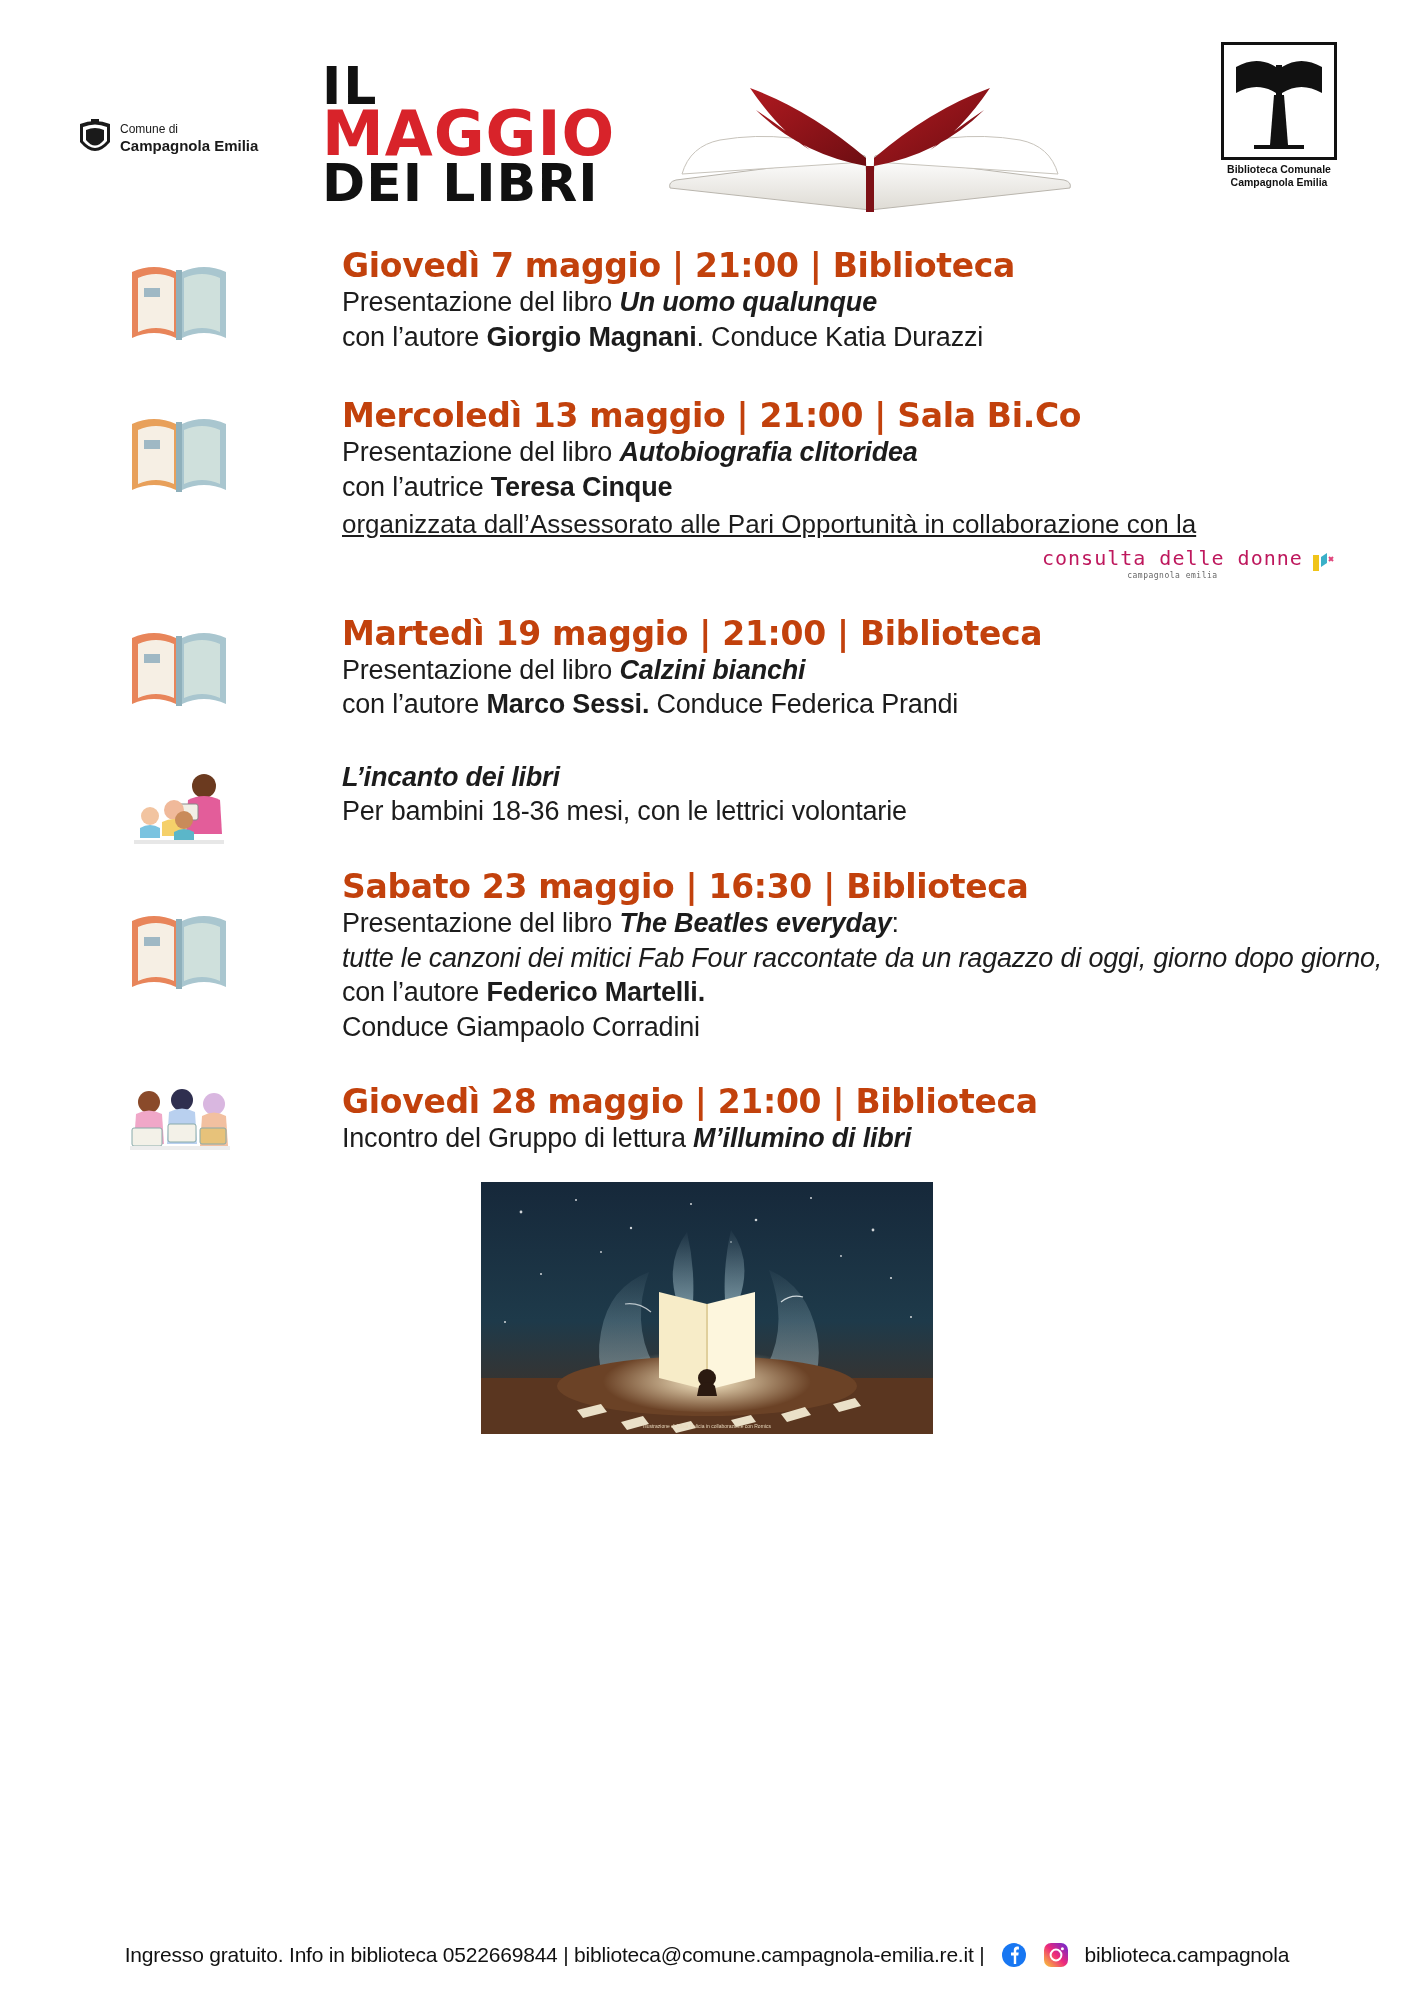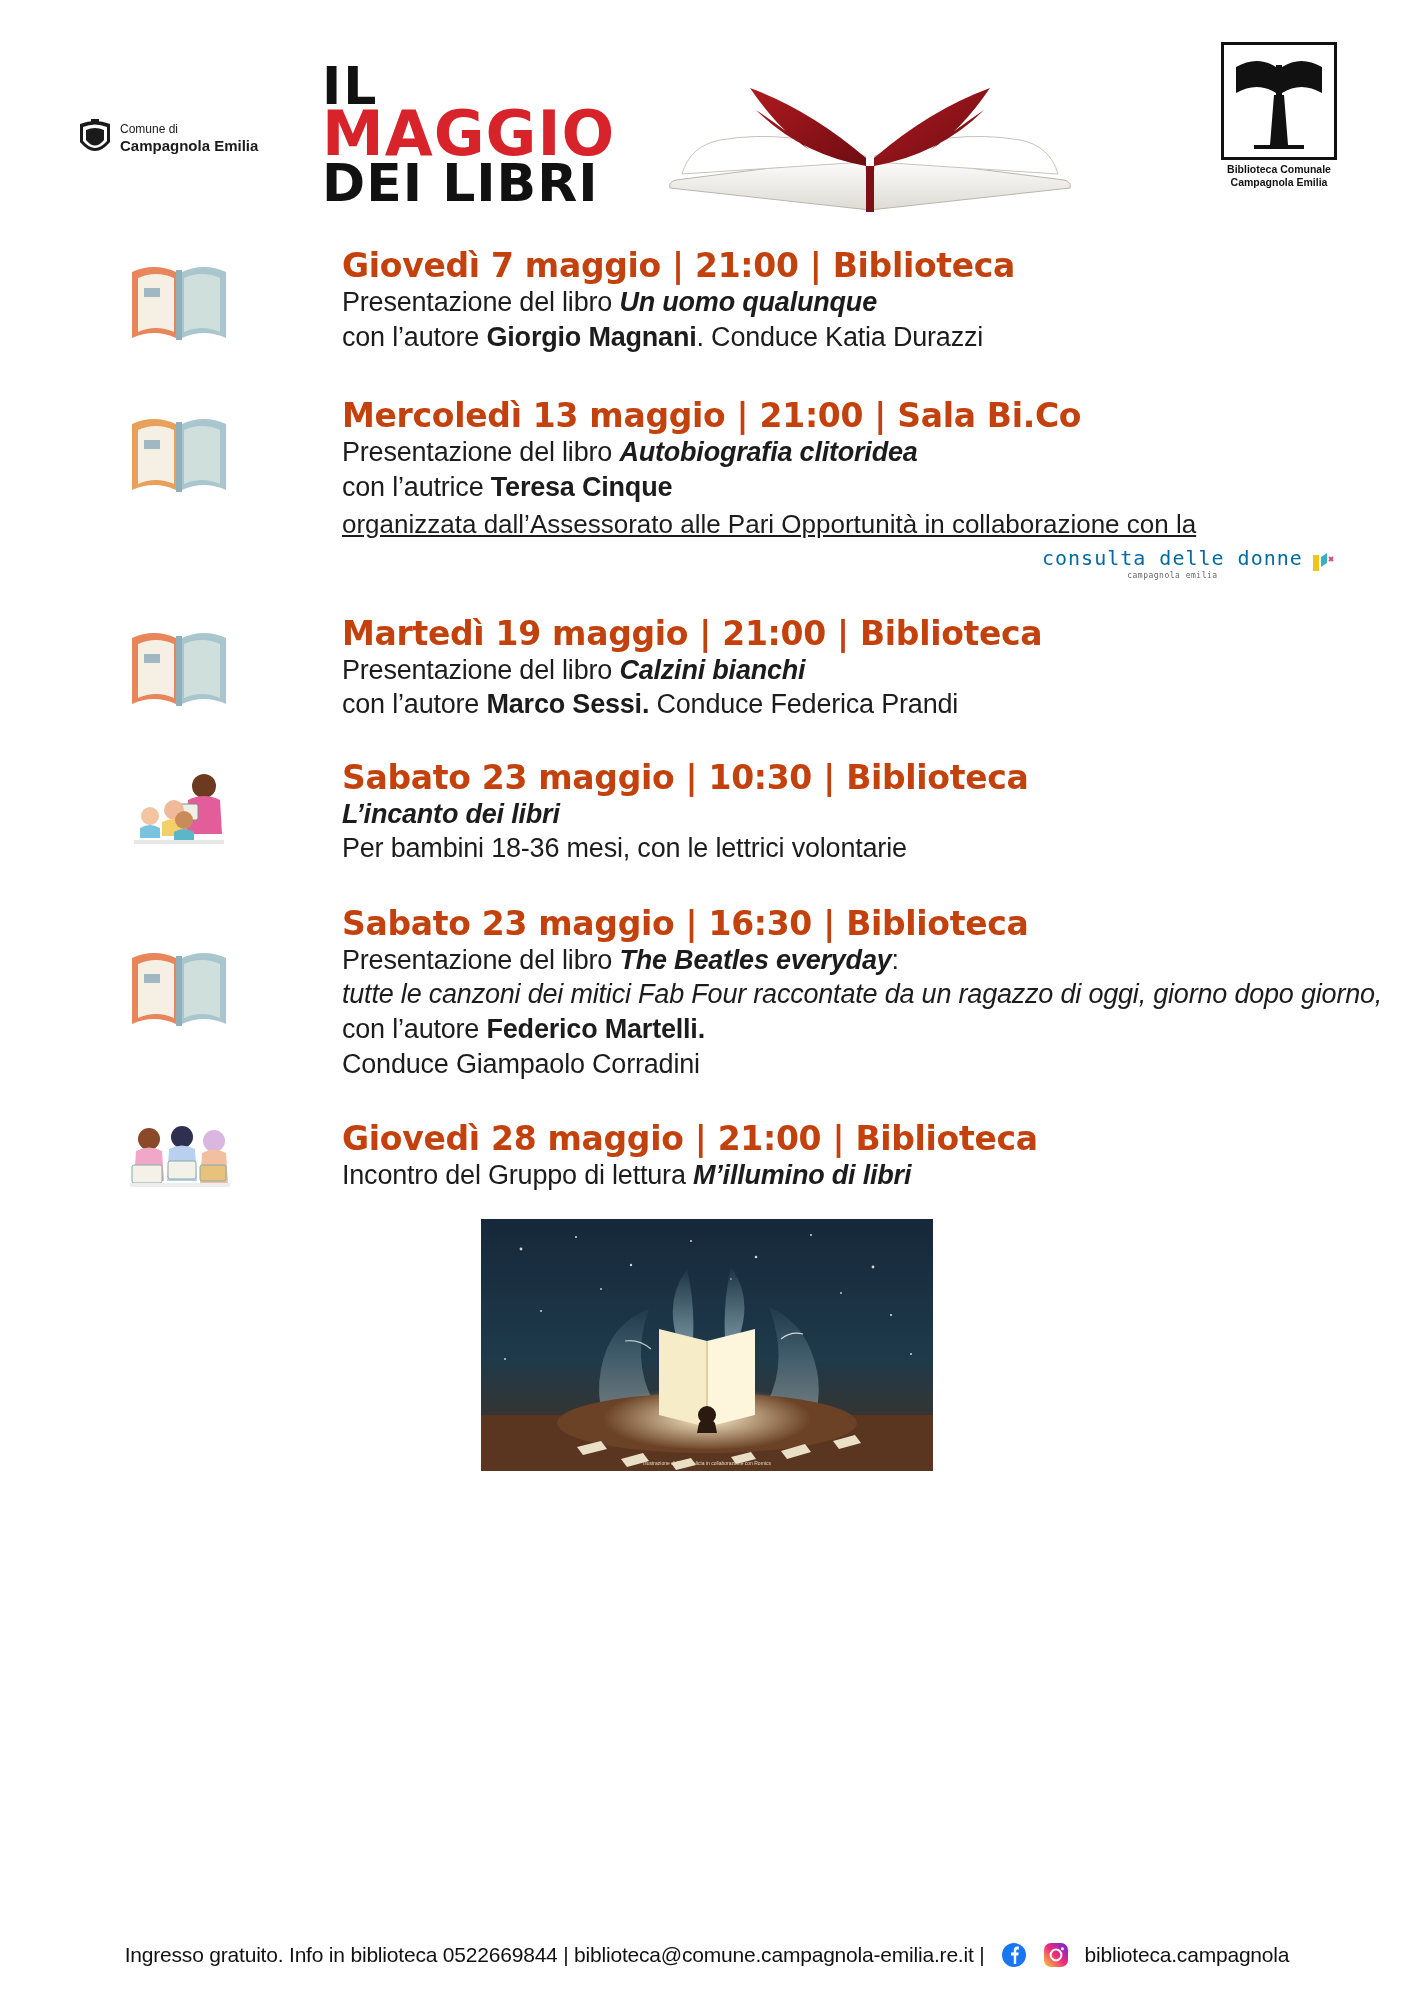--- a/index.html
+++ b/index.html
@@ -158,21 +158,21 @@
     margin-top: 6px;
     margin-left: 700px;
     display: flex;
     align-items: center;
     gap: 6px;
   }
   .consulta .ctxt {
     font-family: "DejaVu Sans Mono", monospace;
     font-size: 20px;
     letter-spacing: 1px;
-    color: #0369a1;
+    color: #be185d;
     line-height: 1;
   }
   .consulta .csub {
     font-family: "DejaVu Sans Mono", monospace;
     font-size: 8px;
     letter-spacing: 0.5px;
     color: #666;
     display: block;
     text-align: center;
     margin-top: 2px;
@@ -361,21 +361,20 @@
       <rect x="52" y="40" width="22" height="16" rx="2" fill="#f2efe6" stroke="#888"></rect>
       <circle cx="50" cy="46" r="10" fill="#f0b99a"></circle>
       <path d="M38 58 Q50 52 62 58 L62 72 L38 72 Z" fill="#f5d06a"></path>
       <circle cx="26" cy="52" r="9" fill="#f2c4a0"></circle>
       <path d="M16 64 Q26 58 36 64 L36 74 L16 74 Z" fill="#7ac3e0"></path>
       <circle cx="60" cy="56" r="9" fill="#c98b5a"></circle>
       <path d="M50 68 Q60 62 70 68 L70 76 L50 76 Z" fill="#5bb6c9"></path>
       <path d="M10 76 L100 76 L100 80 L10 80 Z" fill="#e7e7e7"></path>
     </svg>
     <div class="ev-body">
-      <div class="ev-head">Sabato 23 maggio | 10:30 | Biblioteca</div>
       <div class="ev-line">
         <span class="bi">L’incanto dei libri</span>
       </div>
       <div class="ev-line">
         <span>Per bambini 18-36 mesi, con le lettrici volontarie</span>
       </div>
     </div>
   </div>
 
   <div class="event" style="margin-top:40px;">

